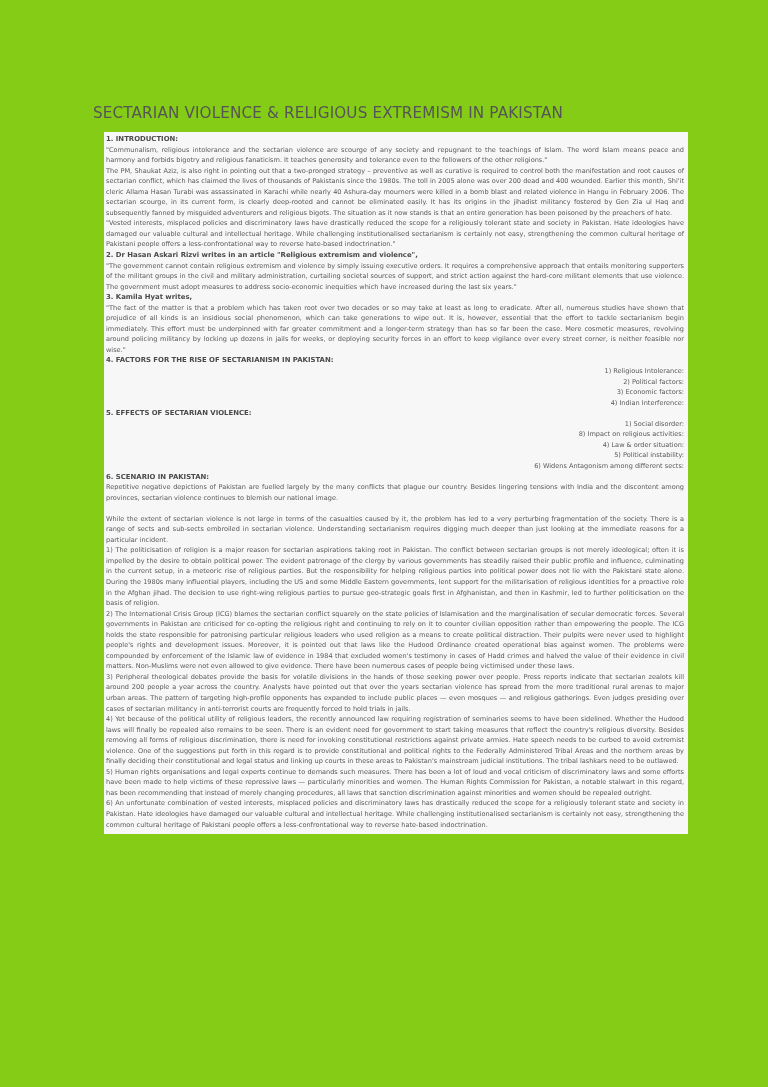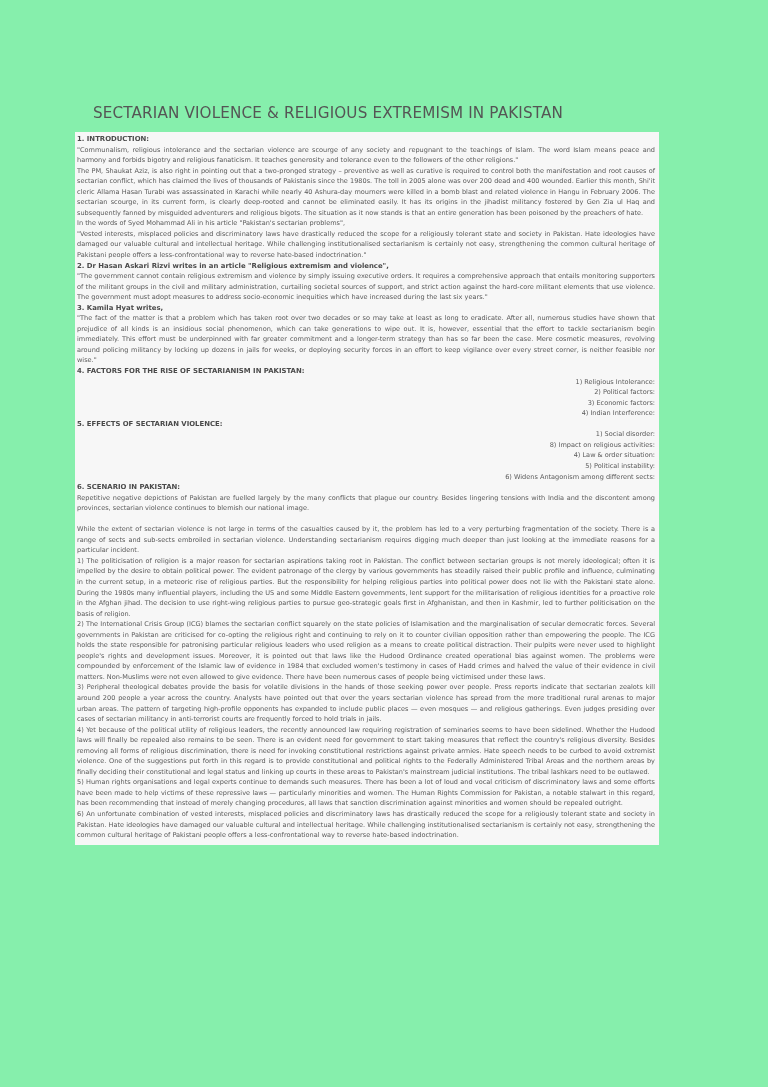--- a/index.html
+++ b/index.html
@@ -1,24 +1,24 @@
 <!DOCTYPE html>
 <html><head>
 <meta charset="utf-8">
 <style>
   html, body { margin: 0; padding: 0; background: #ffffff; }
   body { width: 768px; height: 1087px; position: relative; overflow: hidden; }
-  .page { position: absolute; left: 0; top: 0; width: 768px; height: 1087px; background: #86efac; }
+  .page { position: absolute; left: 0; top: 0; width: 768px; height: 1087px; background: #84cc16; }
   .title {
     position: absolute; left: 93px; top: 104px; margin: 0;
     font-family: "DejaVu Sans", sans-serif; font-weight: normal;
     font-size: 15.2px; letter-spacing: 0.15px; color: #555555; white-space: nowrap;
   }
   .content {
-    position: absolute; left: 75px; top: 132px; width: 578px;
+    position: absolute; left: 104px; top: 132px; width: 578px;
     padding: 2px 4px 4px 2px;
     background: #f7f7f7;
     font-family: "DejaVu Sans", sans-serif; font-size: 6.55px; line-height: 10.55px;
     color: #5a5a5a; text-align: justify;
   }
   .content p { margin: 0; }
   .content h2 {
     margin: 0; font-size: 6.9px; line-height: 10.55px; font-weight: bold; color: #4a4a4a; text-align: left;
   }
   .content .li { margin: 0; text-align: right; }
@@ -27,21 +27,20 @@
 </head>
 <body>
 
 <div class="page">
   <h1 class="title">SECTARIAN VIOLENCE &amp; RELIGIOUS EXTREMISM IN PAKISTAN</h1>
 
   <div class="content">
     <h2>1. INTRODUCTION:</h2>
     <p>"Communalism, religious intolerance and the sectarian violence are scourge of any society and repugnant to the teachings of Islam. The word Islam means peace and harmony and forbids bigotry and religious fanaticism. It teaches generosity and tolerance even to the followers of the other religions."</p>
     <p>The PM, Shaukat Aziz, is also right in pointing out that a two-pronged strategy – preventive as well as curative is required to control both the manifestation and root causes of sectarian conflict, which has claimed the lives of thousands of Pakistanis since the 1980s. The toll in 2005 alone was over 200 dead and 400 wounded. Earlier this month, Shi'it cleric Allama Hasan Turabi was assassinated in Karachi while nearly 40 Ashura-day mourners were killed in a bomb blast and related violence in Hangu in February 2006. The sectarian scourge, in its current form, is clearly deep-rooted and cannot be eliminated easily. It has its origins in the jihadist militancy fostered by Gen Zia ul Haq and subsequently fanned by misguided adventurers and religious bigots. The situation as it now stands is that an entire generation has been poisoned by the preachers of hate.</p>
-    <p>In the words of Syed Mohammad Ali in his article "Pakistan's sectarian problems",</p>
     <p>"Vested interests, misplaced policies and discriminatory laws have drastically reduced the scope for a religiously tolerant state and society in Pakistan. Hate ideologies have damaged our valuable cultural and intellectual heritage. While challenging institutionalised sectarianism is certainly not easy, strengthening the common cultural heritage of Pakistani people offers a less-confrontational way to reverse hate-based indoctrination."</p>
 
     <h2>2. Dr Hasan Askari Rizvi writes in an article "Religious extremism and violence",</h2>
     <p>"The government cannot contain religious extremism and violence by simply issuing executive orders. It requires a comprehensive approach that entails monitoring supporters of the militant groups in the civil and military administration, curtailing societal sources of support, and strict action against the hard-core militant elements that use violence. The government must adopt measures to address socio-economic inequities which have increased during the last six years."</p>
 
     <h2>3. Kamila Hyat writes,</h2>
     <p>"The fact of the matter is that a problem which has taken root over two decades or so may take at least as long to eradicate. After all, numerous studies have shown that prejudice of all kinds is an insidious social phenomenon, which can take generations to wipe out. It is, however, essential that the effort to tackle sectarianism begin immediately. This effort must be underpinned with far greater commitment and a longer-term strategy than has so far been the case. Mere cosmetic measures, revolving around policing militancy by locking up dozens in jails for weeks, or deploying security forces in an effort to keep vigilance over every street corner, is neither feasible nor wise."</p>
 
     <h2>4. FACTORS FOR THE RISE OF SECTARIANISM IN PAKISTAN:</h2>
     <p class="li">1) Religious Intolerance:</p>

